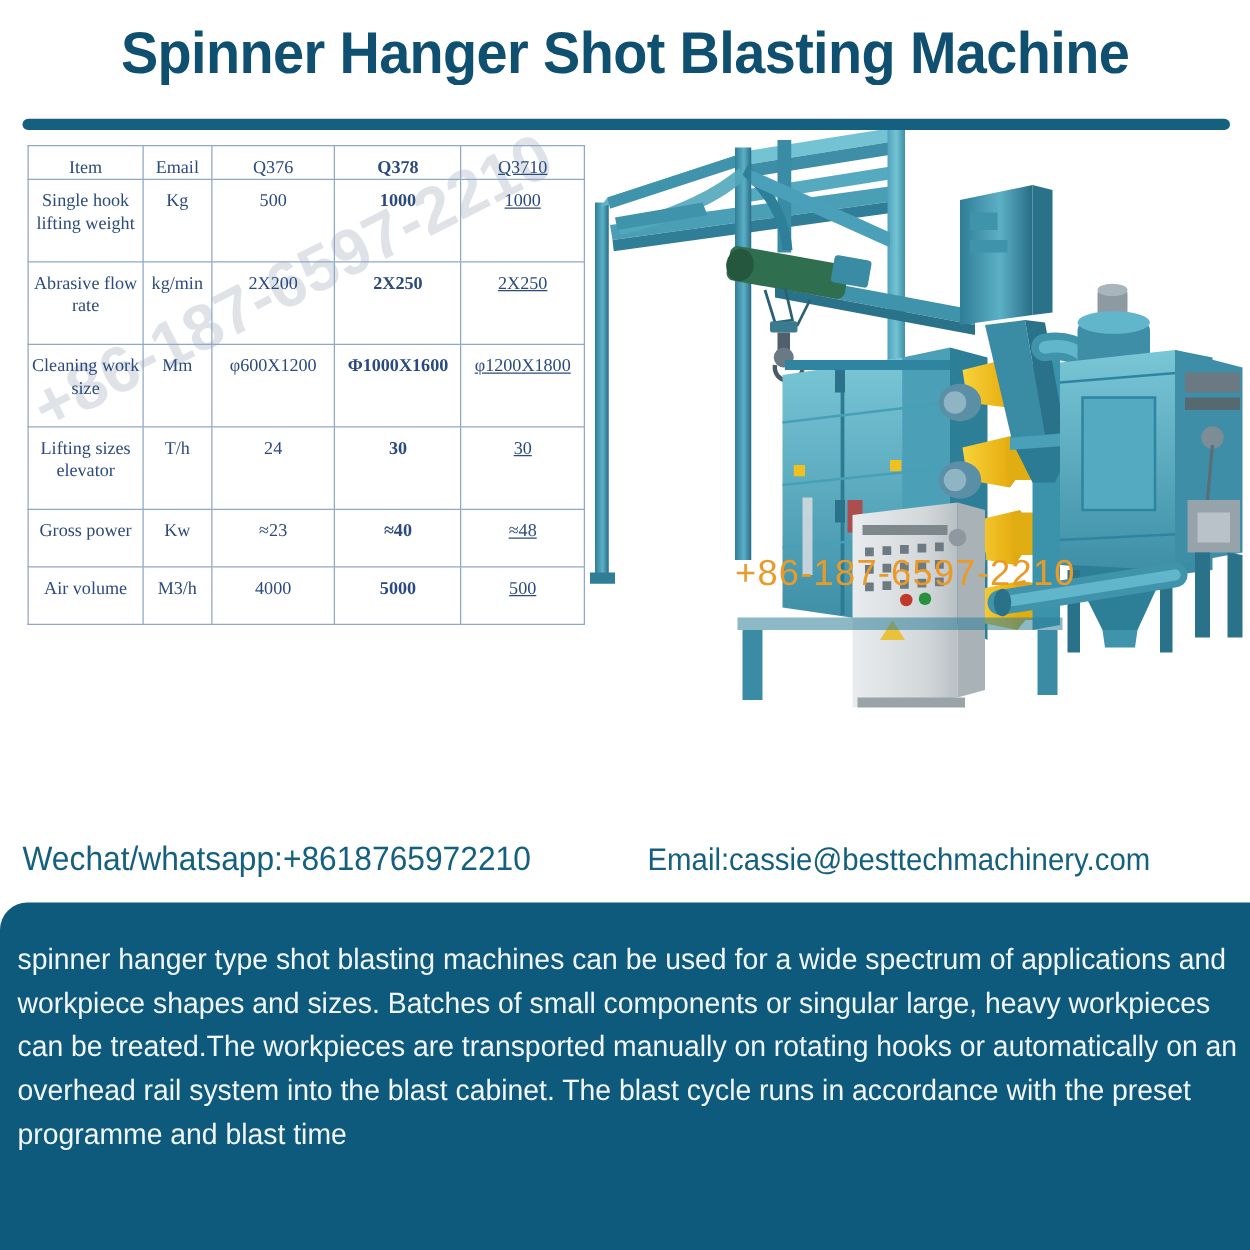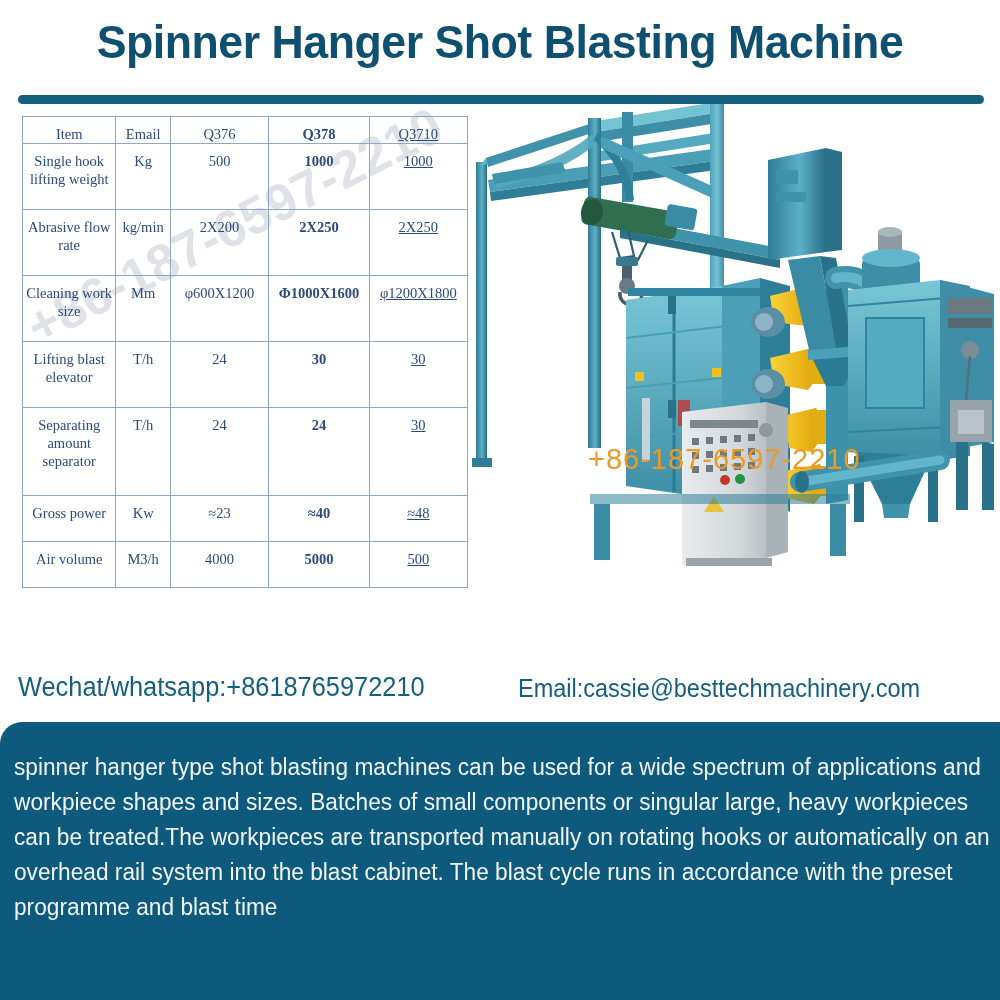--- a/index.html
+++ b/index.html
@@ -353,31 +353,24 @@
       <td class="c4">2X250</td>
     </tr>
     <tr style="height:66px">
       <td class="c0">Cleaning work size</td>
       <td class="c1">Mm</td>
       <td class="c2">φ600X1200</td>
       <td class="c3">Φ1000X1600</td>
       <td class="c4">φ1200X1800</td>
     </tr>
     <tr style="height:66px">
-      <td class="c0">Lifting blast elevator</td>
+      <td class="c0">Lifting sizes elevator</td>
       <td class="c1">T/h</td>
       <td class="c2">24</td>
       <td class="c3">30</td>
-      <td class="c4">30</td>
-    </tr>
-    <tr style="height:88px">
-      <td class="c0">Separating amount separator</td>
-      <td class="c1">T/h</td>
-      <td class="c2">24</td>
-      <td class="c3">24</td>
       <td class="c4">30</td>
     </tr>
     <tr style="height:46px">
       <td class="c0">Gross power</td>
       <td class="c1">Kw</td>
       <td class="c2">≈23</td>
       <td class="c3">≈40</td>
       <td class="c4">≈48</td>
     </tr>
     <tr style="height:46px">

